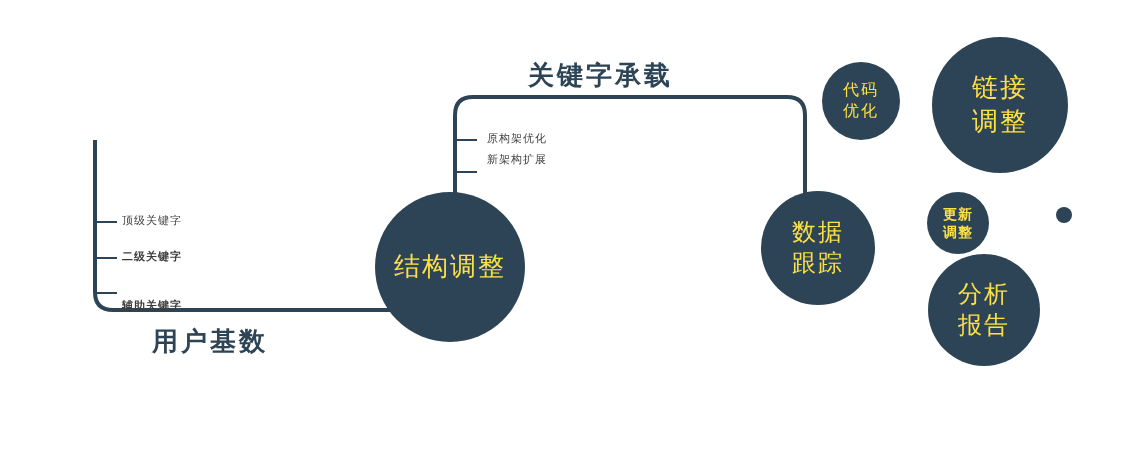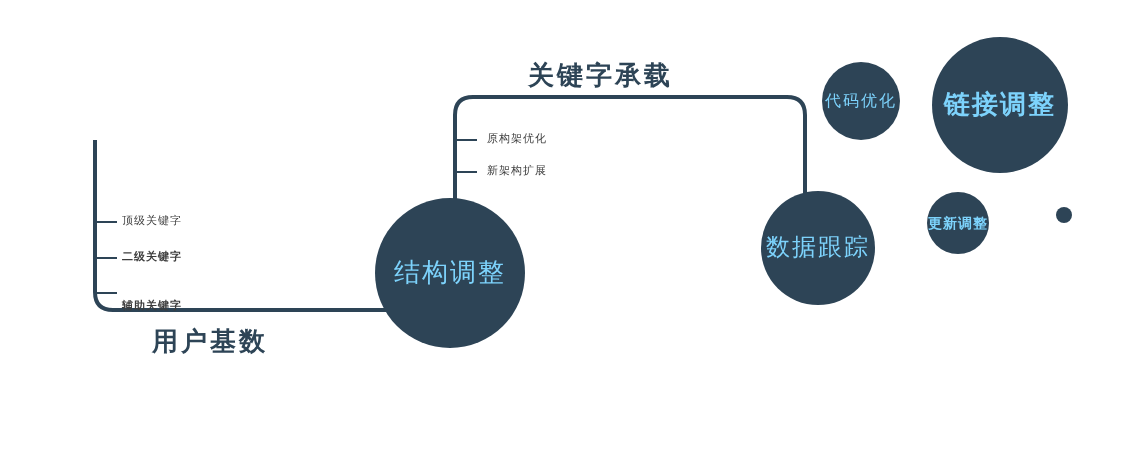--- a/index.html
+++ b/index.html
@@ -13,22 +13,22 @@
     font-family:"DejaVu Sans","Liberation Sans",sans-serif;
     position:relative;overflow:hidden;
   }
   .stage{position:absolute;left:0;top:0;width:1130px;height:450px;}
   svg.connectors{position:absolute;left:0;top:0;z-index:0;}
   .main-path{fill:none;stroke:var(--primary,#2d4456);stroke-width:4;stroke-linejoin:round;}
   .tick{stroke:var(--primary,#2d4456);stroke-width:2;}
   .node{
     position:absolute;border-radius:50%;
     background:var(--primary,#2d4456);
-    color:#7dd3fc;
-    display:flex;flex-direction:row;align-items:center;justify-content:center;
+    color:#fde047;
+    display:flex;flex-direction:column;align-items:center;justify-content:center;
     text-align:center;line-height:1.3;letter-spacing:2px;
     z-index:2;
   }
   .dot{position:absolute;border-radius:50%;background:var(--primary,#2d4456);z-index:2;}
   .label{position:absolute;z-index:1;white-space:nowrap;}
   .edge-label{font-weight:bold;color:var(--primary,#2d4456);letter-spacing:3px;}
   .footer-label{font-weight:bold;color:var(--primary,#2d4456);letter-spacing:3px;}
   .branch-label{font-size:11px;color:var(--branch-text,#3d3d3d);letter-spacing:1px;}
 </style>
 </head>
@@ -44,52 +44,56 @@
 
     <line class="tick" x1="95" y1="222" x2="117" y2="222"></line>
     <line class="tick" x1="95" y1="258" x2="117" y2="258"></line>
     <line class="tick" x1="95" y1="293" x2="117" y2="293"></line>
 
     <line class="tick" x1="455" y1="140" x2="477" y2="140"></line>
     <line class="tick" x1="455" y1="172" x2="477" y2="172"></line>
   </svg>
 
 
-  <div class="node" style="left:375px;top:198px;width:150px;height:150px;font-size:26px;">
+  <div class="node" style="left:375px;top:192px;width:150px;height:150px;font-size:26px;">
     <span>结构调整</span>
   </div>
 
   <div class="node" style="left:761px;top:191px;width:114px;height:114px;font-size:24px;">
     <span>数据</span>
     <span>跟踪</span>
   </div>
 
   <div class="node" style="left:822px;top:62px;width:78px;height:78px;font-size:16px;">
     <span>代码</span>
     <span>优化</span>
   </div>
 
-  <div class="node" style="left:932px;top:37px;width:136px;height:136px;font-size:26px;font-weight:bold;">
+  <div class="node" style="left:932px;top:37px;width:136px;height:136px;font-size:26px;">
     <span>链接</span>
     <span>调整</span>
   </div>
 
   <div class="node" style="left:927px;top:192px;width:62px;height:62px;font-size:14px;font-weight:bold;letter-spacing:1px;">
     <span>更新</span>
     <span>调整</span>
   </div>
 
   <div class="dot" style="left:1056px;top:207px;width:16px;height:16px;"></div>
 
+  <div class="node" style="left:928px;top:254px;width:112px;height:112px;font-size:24px;">
+    <span>分析</span>
+    <span>报告</span>
+  </div>
 
   <div class="label edge-label" style="left:152px;top:324px;font-size:26px;">用户基数</div>
 
   <div class="label edge-label" style="left:528px;top:58px;font-size:26px;">关键字承载</div>
 
   <div class="label branch-label" style="left:122px;top:213px;">顶级关键字</div>
   <div class="label branch-label" style="left:122px;top:249px;font-weight:bold;">二级关键字</div>
   <div class="label branch-label" style="left:122px;top:298px;font-weight:bold;">辅助关键字</div>
 
   <div class="label branch-label" style="left:487px;top:131px;">原构架优化</div>
-  <div class="label branch-label" style="left:487px;top:163px;">新架构扩展</div>
+  <div class="label branch-label" style="left:487px;top:152px;">新架构扩展</div>
 
 
 </div>
 
 </body></html>

